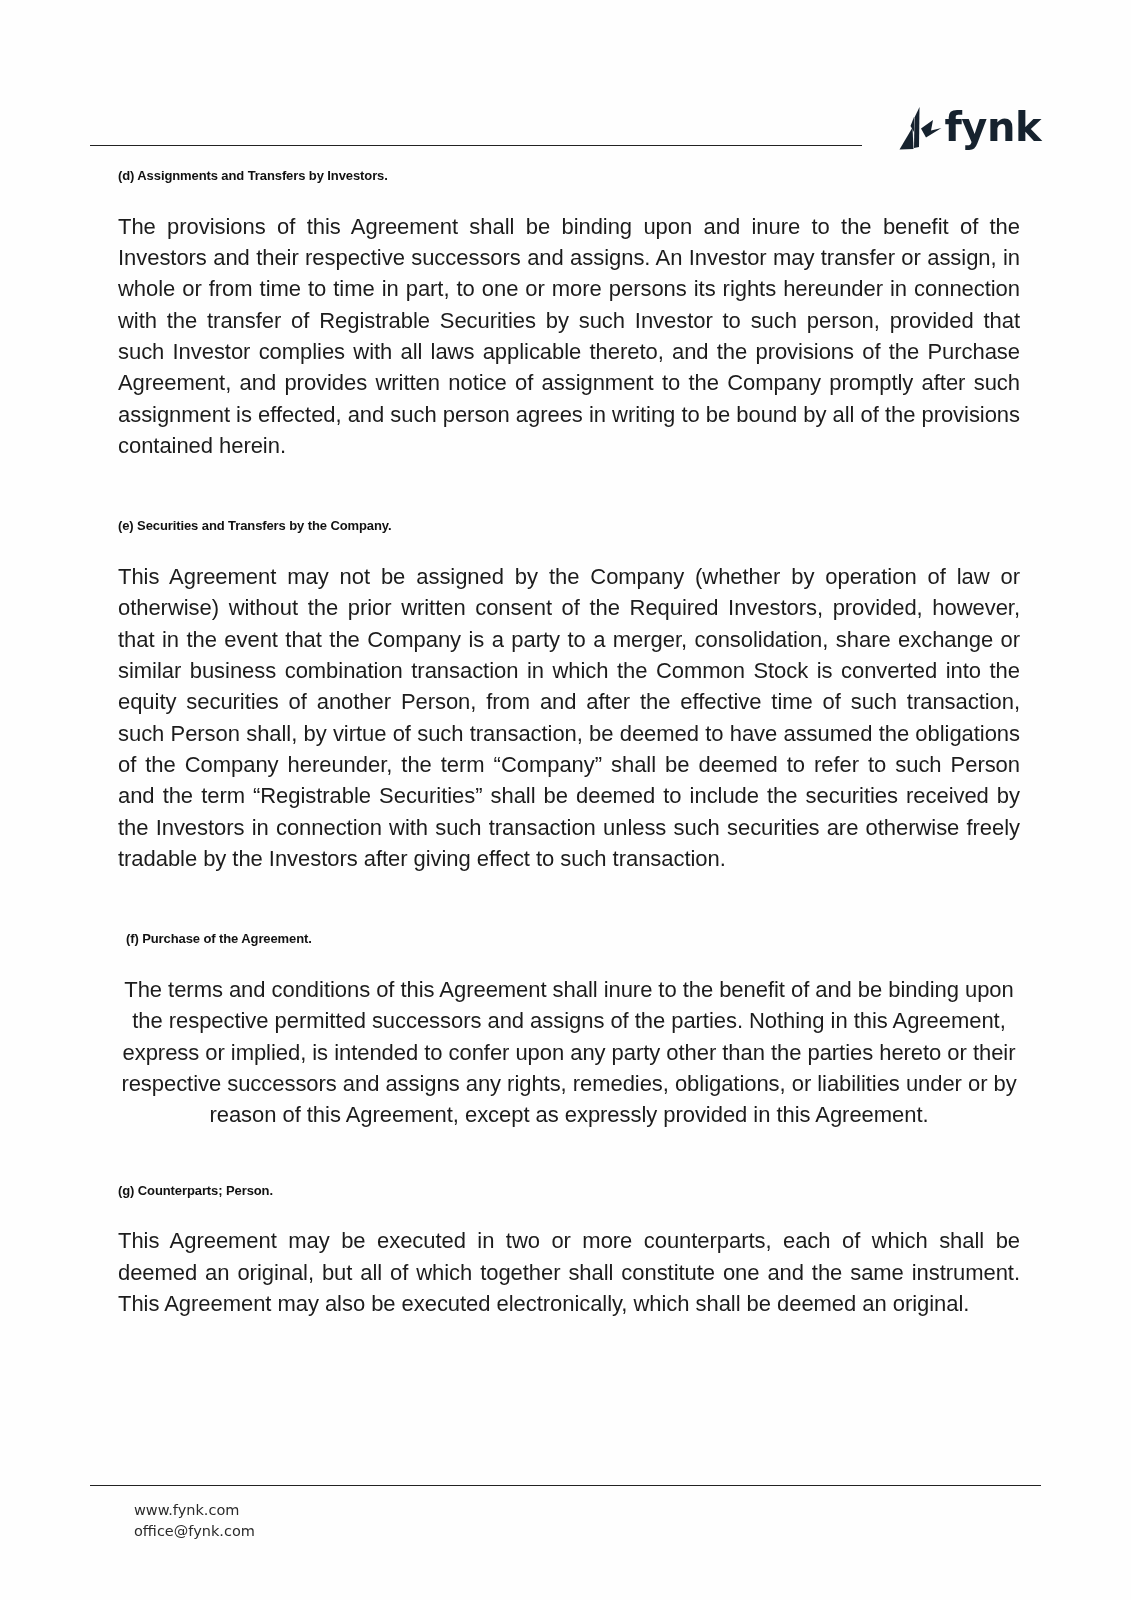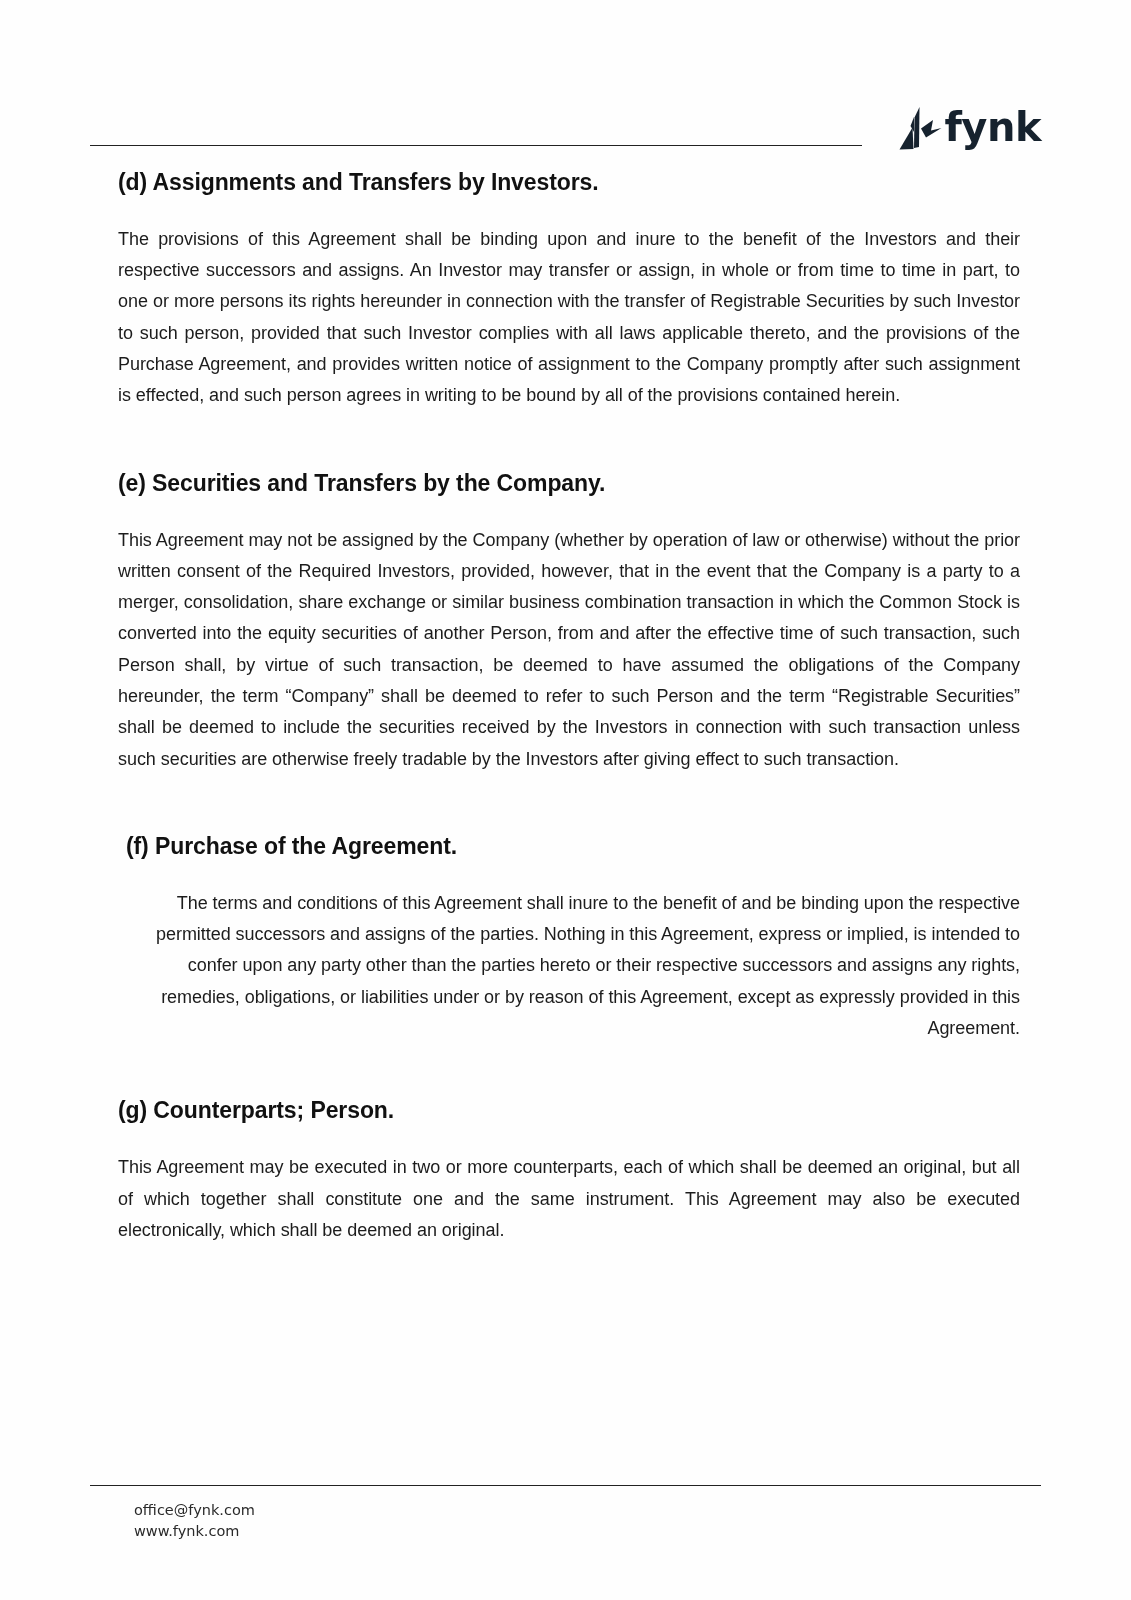--- a/index.html
+++ b/index.html
@@ -62,42 +62,42 @@
 
   
   .content {
     position: absolute;
     left: 118px;
     top: 168px;
     width: 902px;
   }
 
   h2.section-heading {
-    font-size: 23px;
+    font-size: 13px;
     font-weight: 700;
     color: #111111;
     margin: 0 0 26px 0;
     letter-spacing: -0.1px;
     line-height: 1.3;
   }
   h2.section-heading.indented {
     padding-left: 8px;
   }
 
   p.body-text {
-    font-size: 18px;
+    font-size: 22px;
     line-height: 31.3px;
     color: #1c1c1c;
     margin: 0;
     text-align: justify;
     text-justify: inter-word;
     letter-spacing: -0.05px;
   }
   p.body-text.ragged {
-    text-align: right;
+    text-align: center;
   }
 
   .block-gap-lg { height: 57px; }
   .block-gap-md { height: 52px; }
 
   
   .footer {
     position: absolute;
     left: 90px;
     right: 90px;
@@ -155,18 +155,18 @@
     <div class="block-gap-md"></div>
 
     <h2 class="section-heading">(g) Counterparts; Person.</h2>
     <p class="body-text">This Agreement may be executed in two or more counterparts, each of which shall be deemed an original, but all of which together shall constitute one and the same instrument. This Agreement may also be executed electronically, which shall be deemed an original.</p>
 
   </div>
 
   <div class="footer">
     <div class="footer-rule"></div>
     <div class="footer-lines">
+      <div class="footer-line">www.fynk.com</div>
       <div class="footer-line">office@fynk.com</div>
-      <div class="footer-line">www.fynk.com</div>
     </div>
   </div>
 
 </div>
 
 </body></html>

